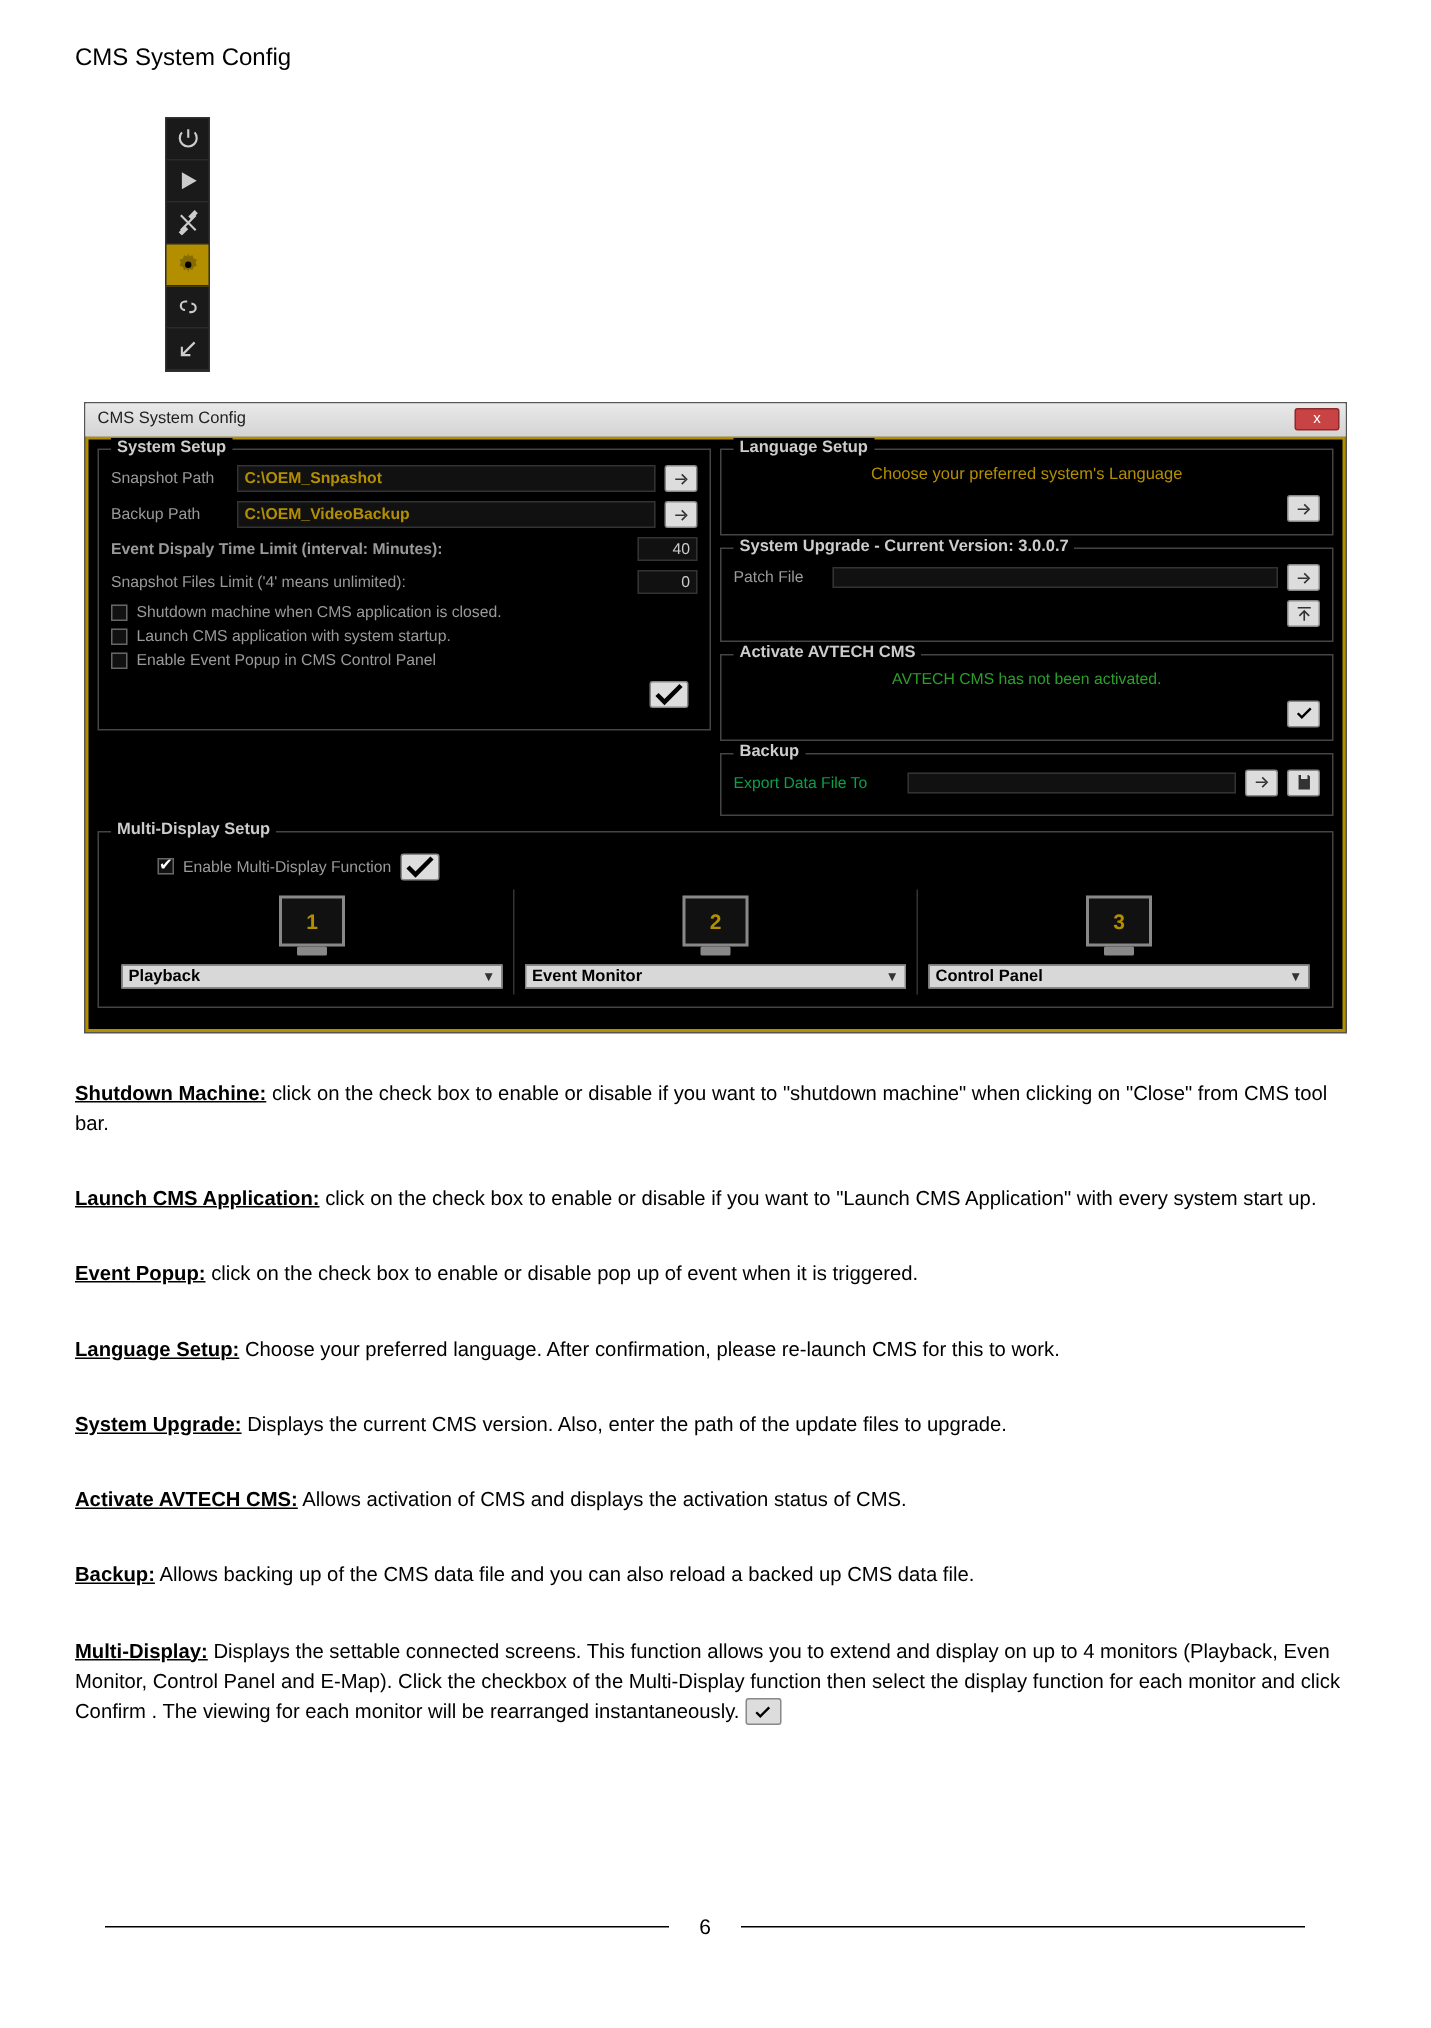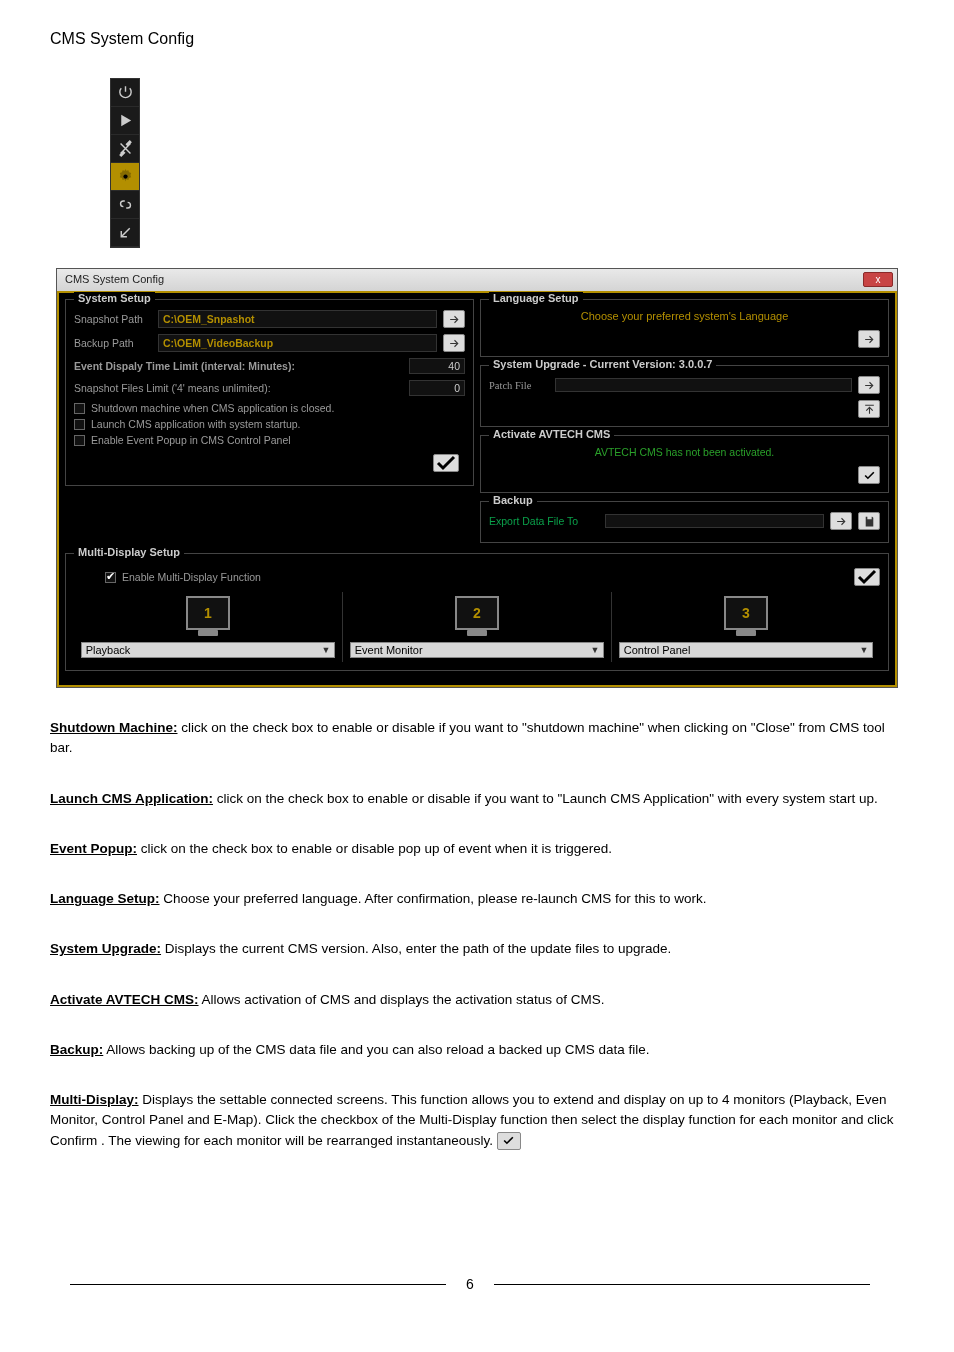--- a/index.html
+++ b/index.html
@@ -104,21 +104,21 @@
     border:1px solid #333;
     color:#b38f00;
     font-size:10.5px;
     padding:2px 4px;
     flex:1;
   }
   .small-num {
     background:#111;
     border:1px solid #333;
     color:#ccc;
-    width:56px;
+    width:40px;
     text-align:right;
     padding:1px 4px;
     font-size:10.5px;
   }
   .icon-btn {
     width:22px;
     height:18px;
     background:#ddd;
     border:1px solid #888;
     border-radius:2px;
@@ -176,21 +176,21 @@
   }
   .monitor-icon::after{
     content:""; position:absolute; bottom:-8px; left:50%; transform:translateX(-50%);
     width:20px; height:6px; background:#888; border-radius:1px;
   }
   .monitor-select {
     width:95%;
     background:#d8d8d8;
     border:1px solid #888;
     font-size:11px;
-    font-weight:normal;
+    font-weight:bold;
     color:#000;
     padding:1px 4px;
     display:flex;
     justify-content:space-between;
     align-items:center;
     margin-top:8px;
   }
   .dropdown-arrow { font-size:9px; color:#333; }
 
   
@@ -329,21 +329,21 @@
                     <path fill="none" stroke="#333" stroke-width="2" d="M4 12h12M12 6l6 6-6 6"></path>
                   </svg>
                 </div>
             </div>
           </div>
         </div>
 
         <div class="fieldset" data-legend="System Upgrade - Current Version: 3.0.0.7">
 
           <div class="row">
-            <span class="lbl" style="width:60px;font-family:Liberation Serif, serif;">Patch File</span>
+            <span class="lbl" style="width:60px;">Patch File</span>
             <span class="val-box" style="min-height:14px;"></span>
             <div class="icon-btn">
                 <svg viewBox="0 0 24 24">
                   <path fill="none" stroke="#333" stroke-width="2" d="M4 12h12M12 6l6 6-6 6"></path>
                 </svg>
               </div>
           </div>
           <div style="text-align:right;">
             <div class="icon-btn" style="display:inline-flex;">
                 <svg viewBox="0 0 24 24">
@@ -383,21 +383,21 @@
                 </svg>
               </div>
           </div>
         </div>
 
       </div>
     </div>
 
     <div class="fieldset multi-field" data-legend="Multi-Display Setup">
 
-      <div class="checkline" style="justify-content:space-between;padding-left:31px;">
+      <div class="checkline" style="justify-content:flex-start;padding-left:31px;">
         <span style="display:flex;align-items:center;gap:6px;">
           <span class="cbox checked"></span>
           <span>Enable Multi-Display Function</span>
         </span>
         <div class="confirm-btn">
             <svg viewBox="0 0 24 24">
               <path fill="none" stroke="#000" stroke-width="3" d="M4 12l5 5L20 6"></path>
             </svg>
           </div>
       </div>

